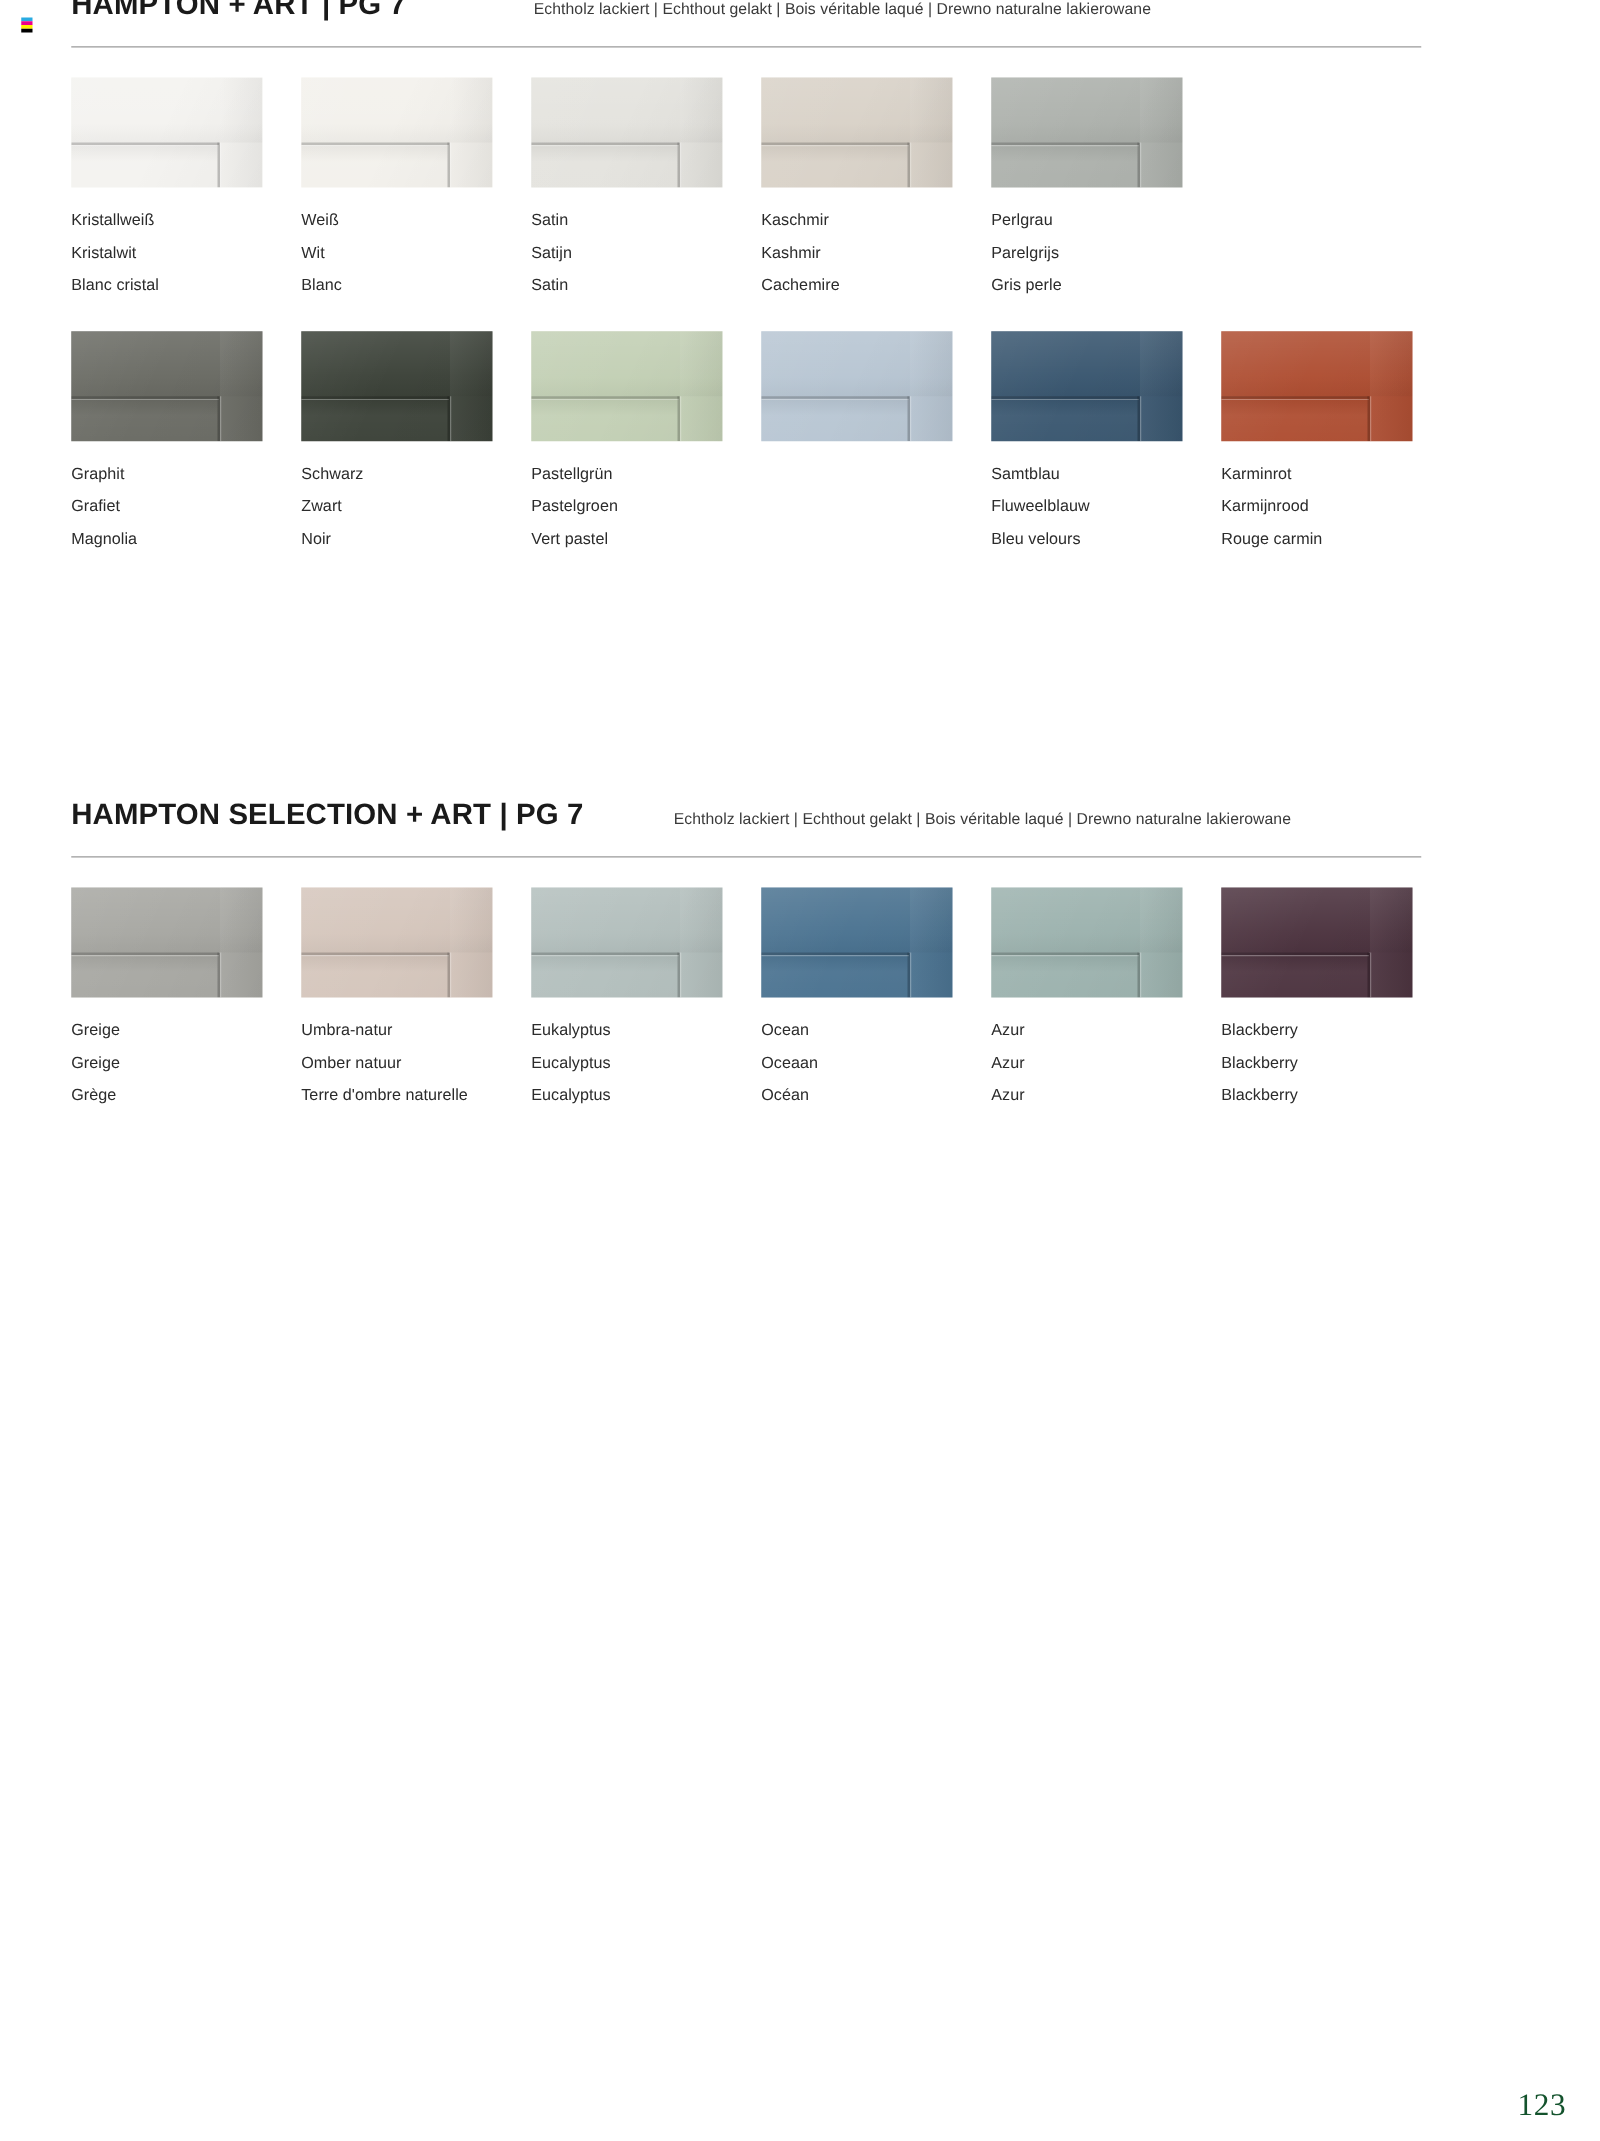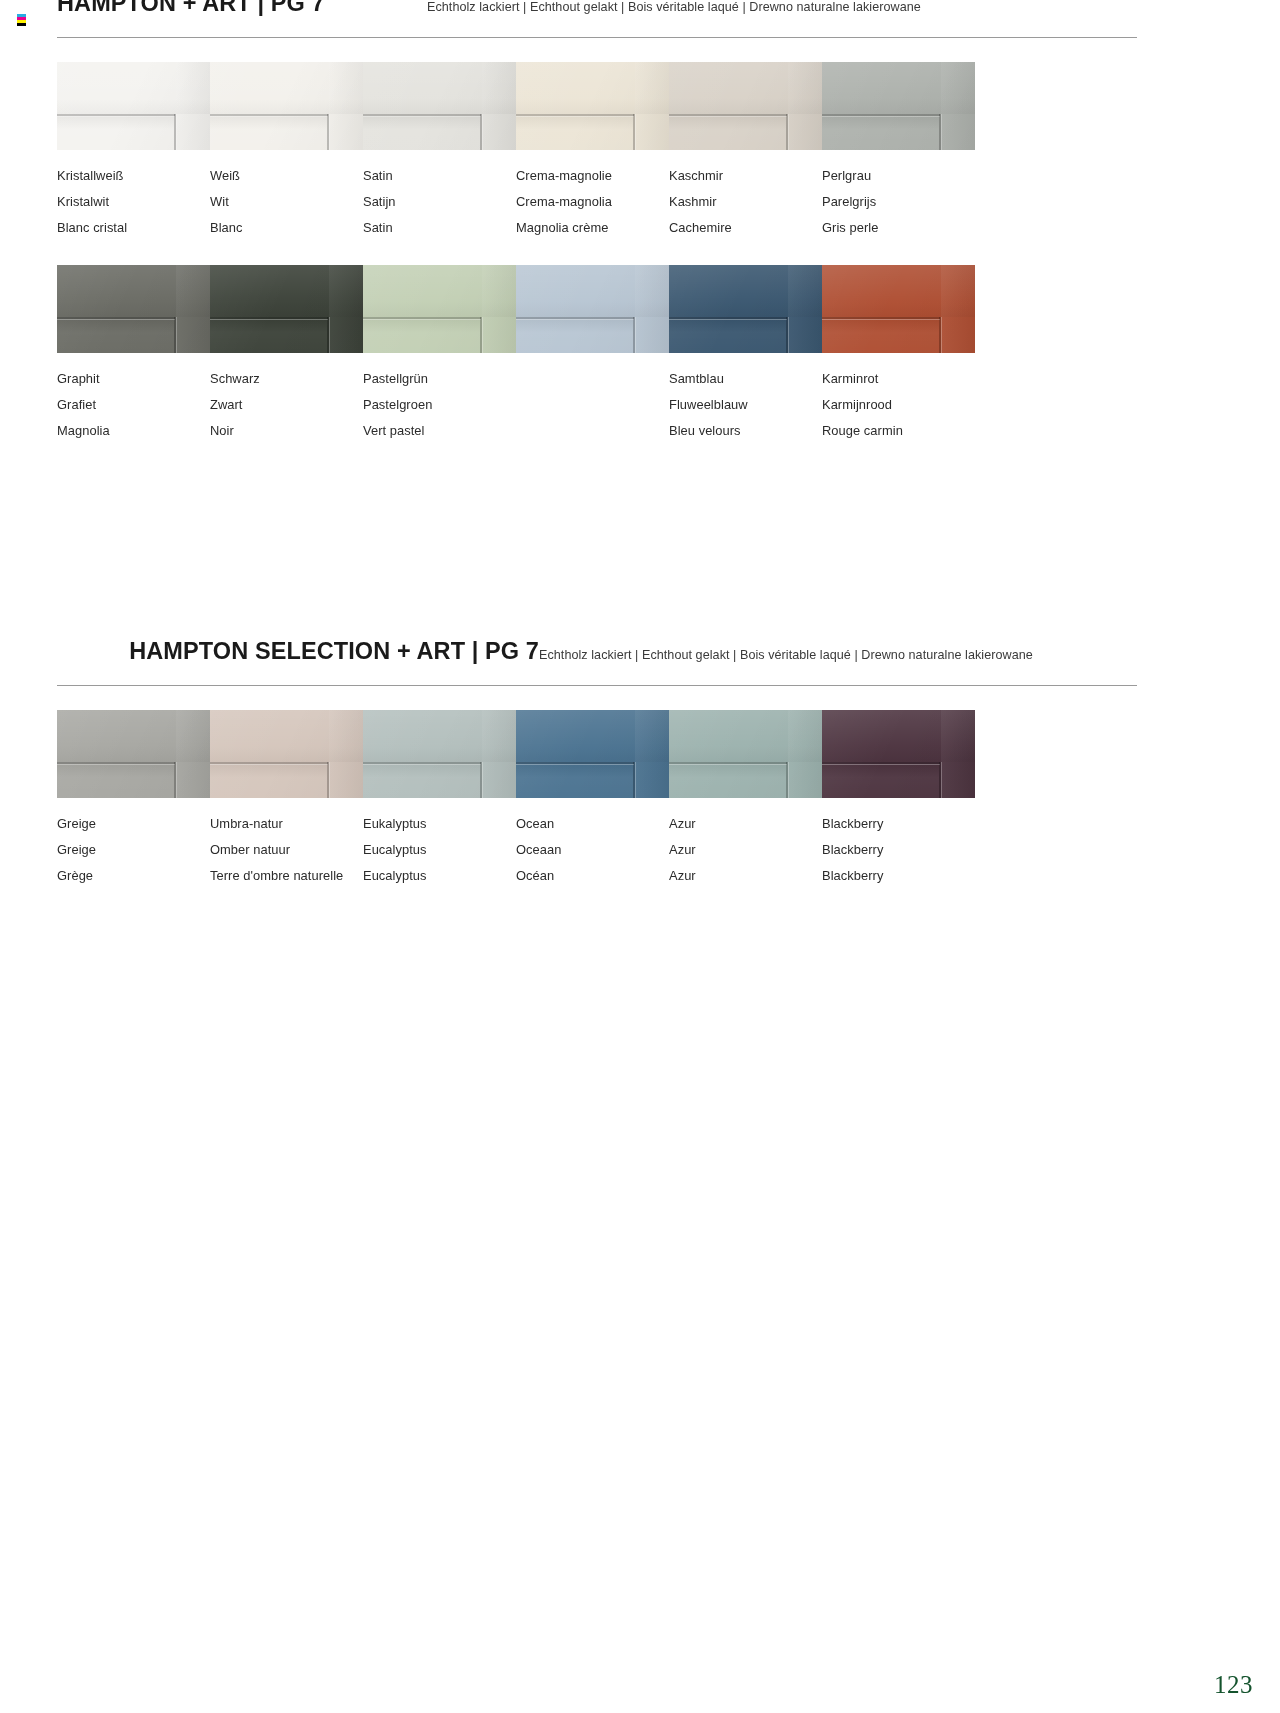--- a/index.html
+++ b/index.html
@@ -63,33 +63,34 @@
     margin: 0;
   }
   .section-subtitle {
     font-size: 12.6px;
     color: #3a3a3a;
     font-weight: 400;
     white-space: nowrap;
     letter-spacing: 0.05px;
   }
   #section-0 .section-title { width: 370px; }
-  #section-1 .section-title { width: 482px; text-align: right; }
+  #section-1 .section-title { width: 482px; }
 
   .rule {
     height: 1px;
     background: #9a9a9a;
     width: 1080px;
     margin-top: 11px;
   }
 
   
   .swatch-row {
     display: grid;
     grid-template-columns: repeat(6, 153px);
+    column-gap: 31px;
     margin-top: 24px;
   }
   .swatch-cell { width: 153px; }
 
   
   .sample {
     position: relative;
     width: 153px;
     height: 88px;
     overflow: hidden;
@@ -238,35 +239,20 @@
             <div class="groove-v"></div>
             <div class="sheen"></div>
           </div>
           <div class="names">
             <div class="name">Satin</div>
             <div class="name">Satijn</div>
             <div class="name">Satin</div>
           </div>
         </div>
         <div class="swatch-cell">
-          <div class="sample" style="--c: #ece5d6;">
-            <div class="rail"></div>
-            <div class="panel"></div>
-            <div class="stile"></div>
-            <div class="groove-h"></div>
-            <div class="groove-v"></div>
-            <div class="sheen"></div>
-          </div>
-          <div class="names">
-            <div class="name">Crema-magnolie</div>
-            <div class="name">Crema-magnolia</div>
-            <div class="name">Magnolia crème</div>
-          </div>
-        </div>
-        <div class="swatch-cell">
           <div class="sample" style="--c: #d9d2c8;">
             <div class="rail"></div>
             <div class="panel"></div>
             <div class="stile"></div>
             <div class="groove-h"></div>
             <div class="groove-v"></div>
             <div class="sheen"></div>
           </div>
           <div class="names">
             <div class="name">Kaschmir</div>

